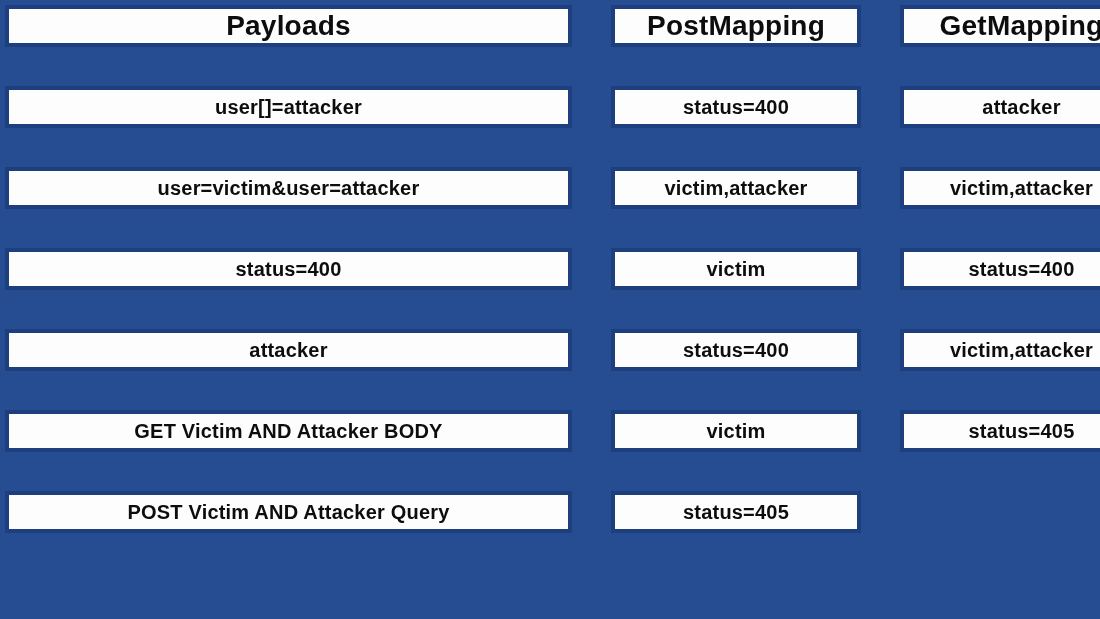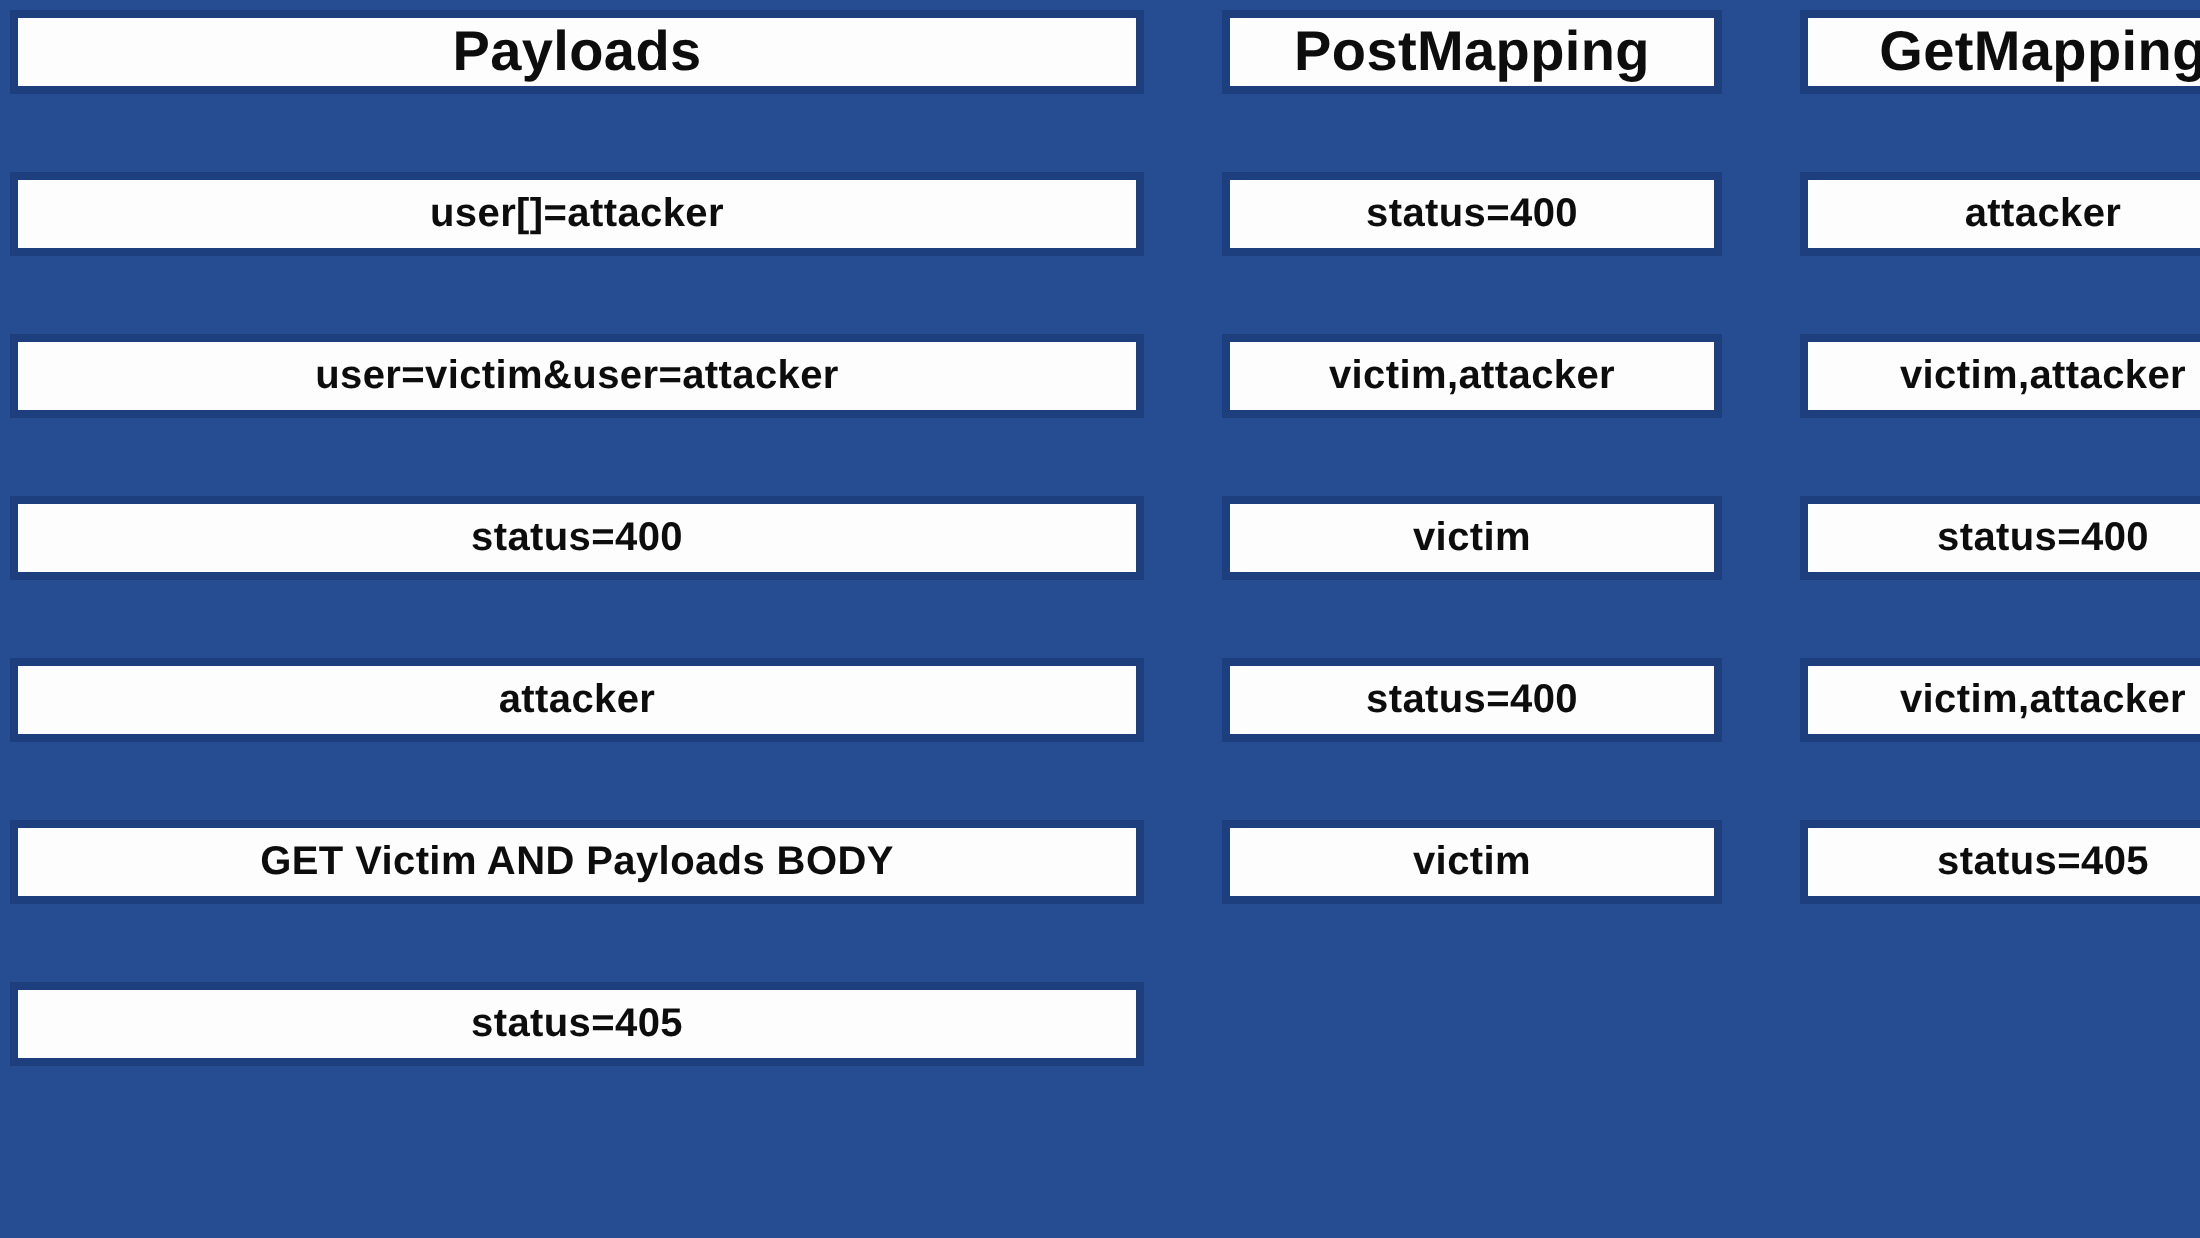--- a/index.html
+++ b/index.html
@@ -58,19 +58,20 @@
 
   <div class="cell">status=400</div>
   <div class="cell">victim</div>
 
   <div class="cell">status=400</div>
   <div class="cell">attacker</div>
 
   <div class="cell">status=400</div>
   <div class="cell">victim,attacker</div>
 
-  <div class="cell">GET Victim AND Payloads BODY</div>
+  <div class="cell">GET Victim AND Attacker BODY</div>
   <div class="cell">victim</div>
   <div class="cell">status=405</div>
 
+  <div class="cell">POST Victim AND Attacker Query</div>
   <div class="cell">status=405</div>
 
 </div>
 
 </body></html>

